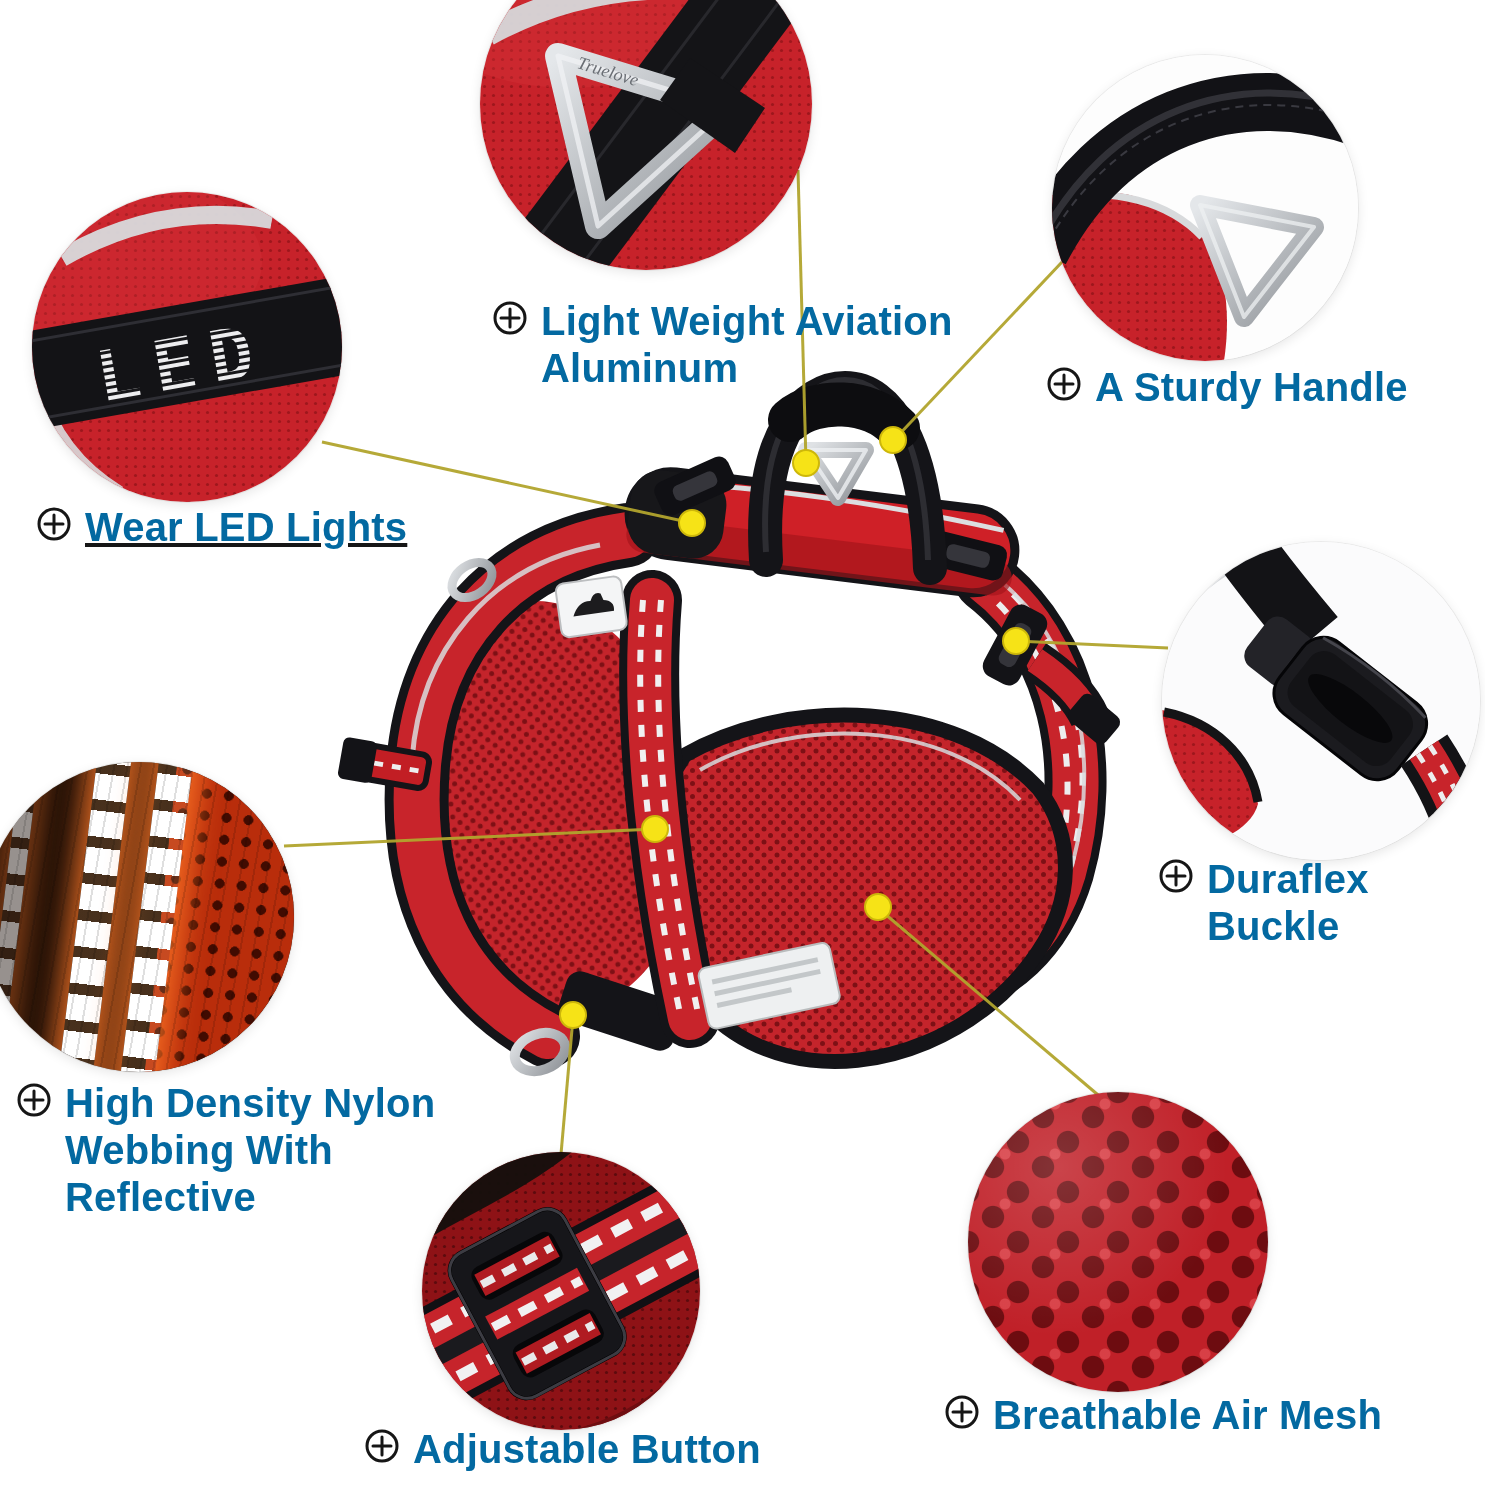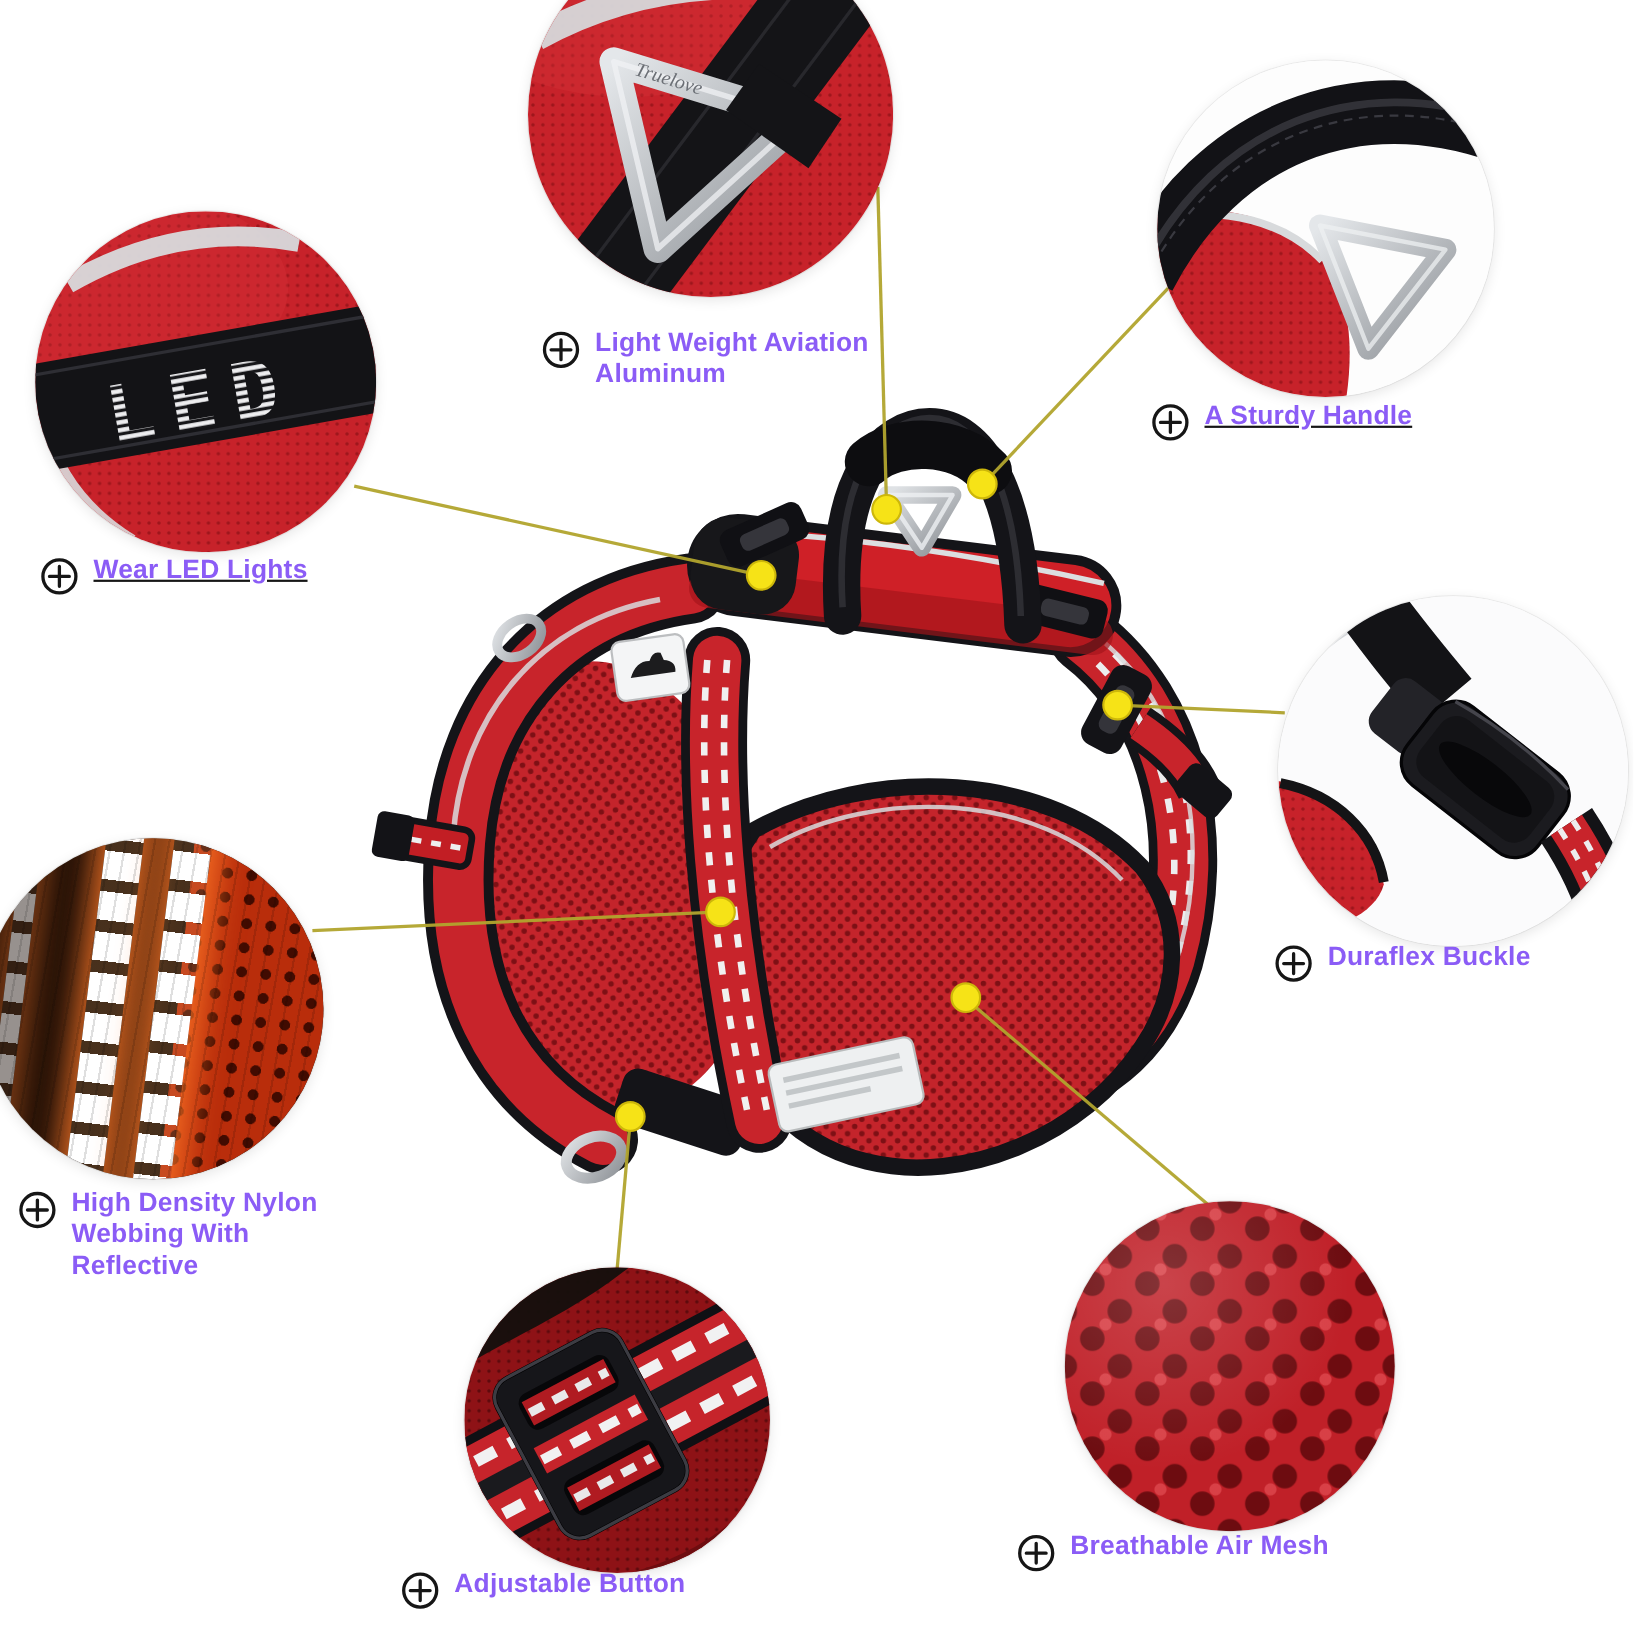--- a/index.html
+++ b/index.html
@@ -9,30 +9,30 @@
   }
   .art { position:absolute; left:0; top:0; }
   .photo {
     position:absolute; border-radius:50%; overflow:hidden;
     box-shadow: 0 0 0 1px rgba(0,0,0,.06), 0 3px 12px rgba(0,0,0,.10);
   }
   .photo svg { display:block; width:100%; height:100%; }
   .feature { position:absolute; display:flex; gap:13px; align-items:flex-start; color:#161616; }
   .feature .plus { flex:0 0 auto; margin-top:2px; }
   .feature .txt {
-    font-size:24px; font-weight:700; line-height:1.18;
-    white-space:pre-line; letter-spacing:.2px; color:#8b5cf6;
+    font-size:40px; font-weight:700; line-height:1.18;
+    white-space:pre-line; letter-spacing:.2px; color:#0369a1;
   }
   #f1 { left:492px; top:298px; }
-  #f2 { left:1046px; top:364px;text-decoration:underline; }
+  #f2 { left:1046px; top:364px; }
   #f3 { left:36px;  top:504px;text-decoration:underline; }
   #f4 { left:1158px; top:856px;justify-content:space-between; }
   #f5 { left:16px;  top:1080px; }
   #f6 { left:364px; top:1426px;justify-content:center; }
-  #f7 { left:924px; top:1392px; }
+  #f7 { left:944px; top:1392px; }
 
   #c1 { left:480px;  top:-62px;  width:332px; height:332px; }
   #c2 { left:1052px; top:55px;   width:306px; height:306px; }
   #c3 { left:32px;   top:192px;  width:310px; height:310px; }
   #c4 { left:1162px; top:542px;  width:318px; height:318px; }
   #c5 { left:-16px;  top:762px;  width:310px; height:310px; background:#1a0d06; }
   #c6 { left:422px;  top:1152px; width:278px; height:278px; }
   #c7 { left:968px;  top:1092px; width:300px; height:300px;
         background-color:#c02028;
         background-image:

